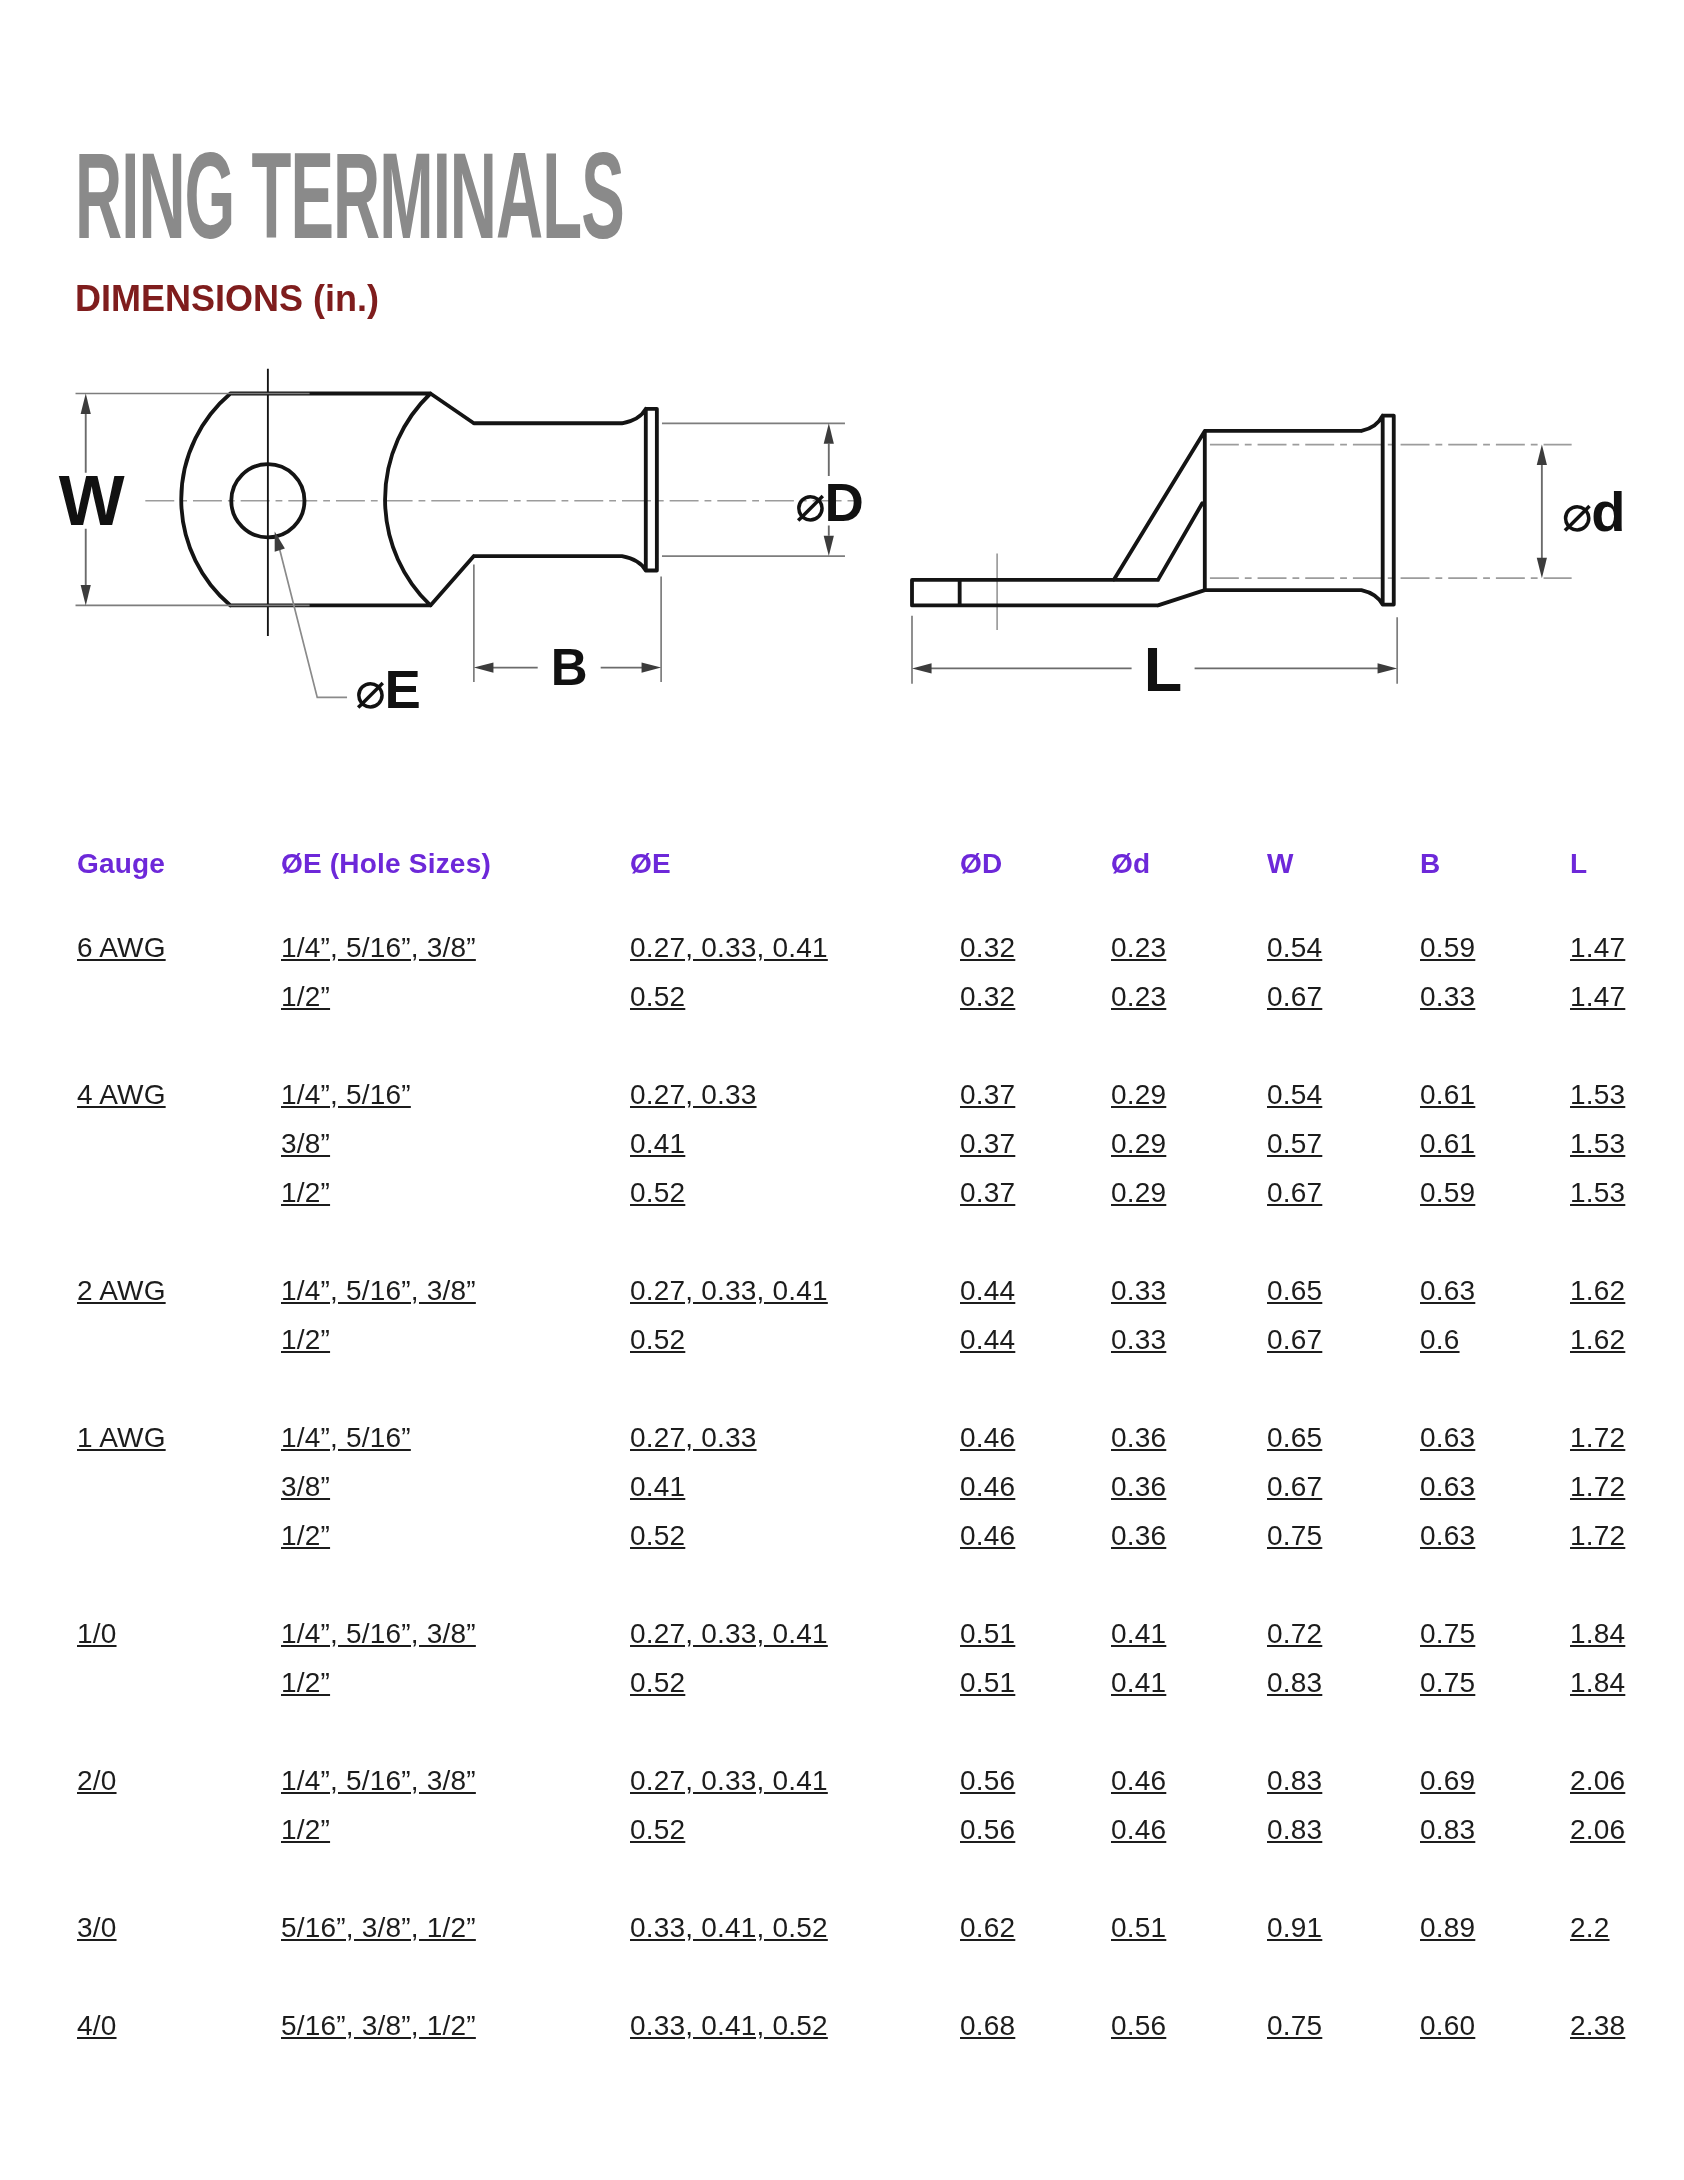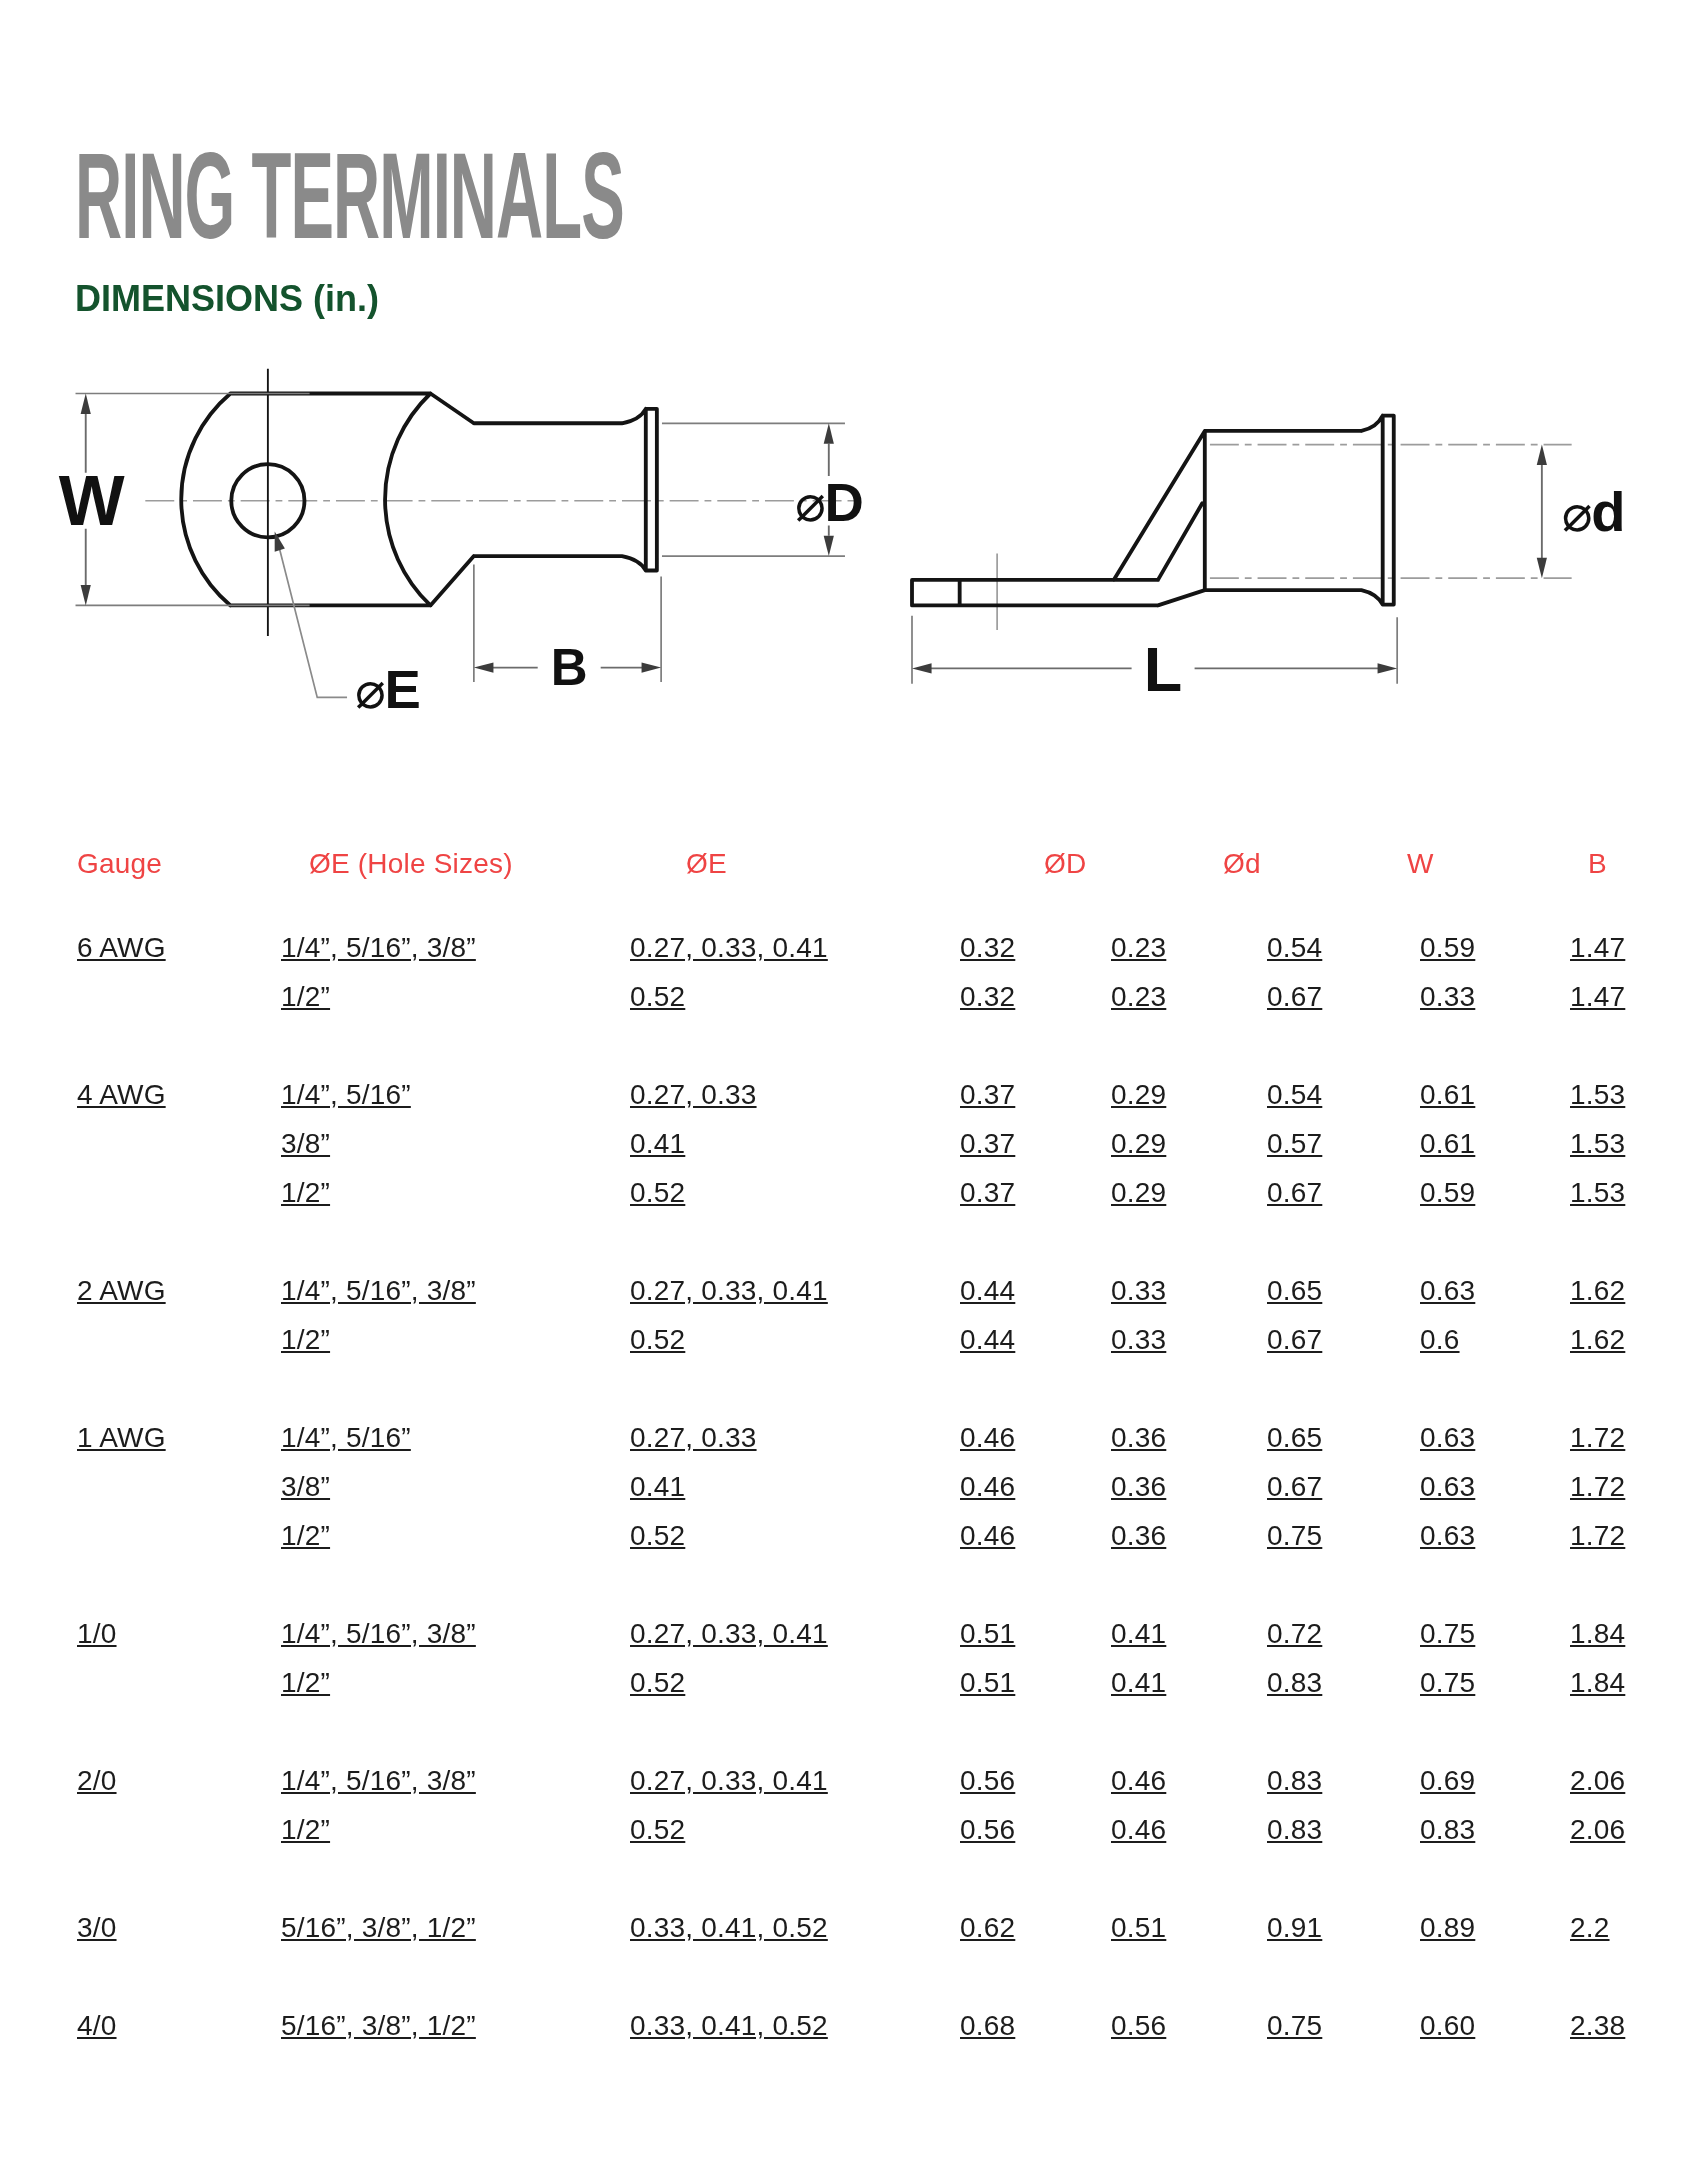--- a/index.html
+++ b/index.html
@@ -8,42 +8,42 @@
     font-family:"Liberation Sans","DejaVu Sans",sans-serif; color:#1c1c1c;
   }
   .page-title {
     position:absolute; left:75px; top:134px; margin:0;
     font-size:123px; line-height:1; font-weight:700; letter-spacing:-1.7px;
     color:#8a8a8a; white-space:nowrap;
     transform:scaleX(0.53); transform-origin:0 0;
   }
   .page-subtitle {
     position:absolute; left:75px; top:281px; margin:0;
-    font-size:36px; line-height:1; font-weight:700; color:#14532d; white-space:nowrap;
+    font-size:36px; line-height:1; font-weight:700; color:#7f1d1d; white-space:nowrap;
   }
   svg.diag { position:absolute; overflow:visible; }
   svg.diag text {
     font-family:"Liberation Sans","DejaVu Sans",sans-serif; fill:#111111; font-weight:700;
   }
   svg.diag .phi { font-weight:400; font-style:italic; }
   .part { stroke:#141414; stroke-width:4.5; fill:none; stroke-linejoin:round; stroke-linecap:round; }
   .dimline { stroke:#6b6b6b; stroke-width:2.2; fill:none; }
   .extline { stroke:#7d7d7d; stroke-width:2; fill:none; }
   .cline { stroke:#9c9c9c; stroke-width:2; fill:none; }
   .cline-dash { stroke:#9c9c9c; stroke-width:2; fill:none; stroke-dasharray:34 7 8 7; }
   .leader { stroke:#8a8a8a; stroke-width:2; fill:none; }
   .arrow { fill:#3c3c3c; stroke:none; }
 
   .dim-table { position:absolute; left:77px; top:848px; width:1593px; }
   .trow {
     display:grid;
     grid-template-columns:204px 349px 330px 151px 156px 153px 150px 1fr;
     align-items:center; height:49px; font-size:28px; letter-spacing:0.2px;
   }
-  .thead { height:32px; font-weight:400; color:#ef4444;gap:28px; }
+  .thead { height:32px; font-weight:700; color:#6d28d9; }
   .tbody { margin-top:43px;text-decoration:underline; }
   .tbody .group + .group { margin-top:49px; }
   .cell { white-space:nowrap; }
 </style>
 </head>
 <body>
 
 <div>
 
   <h1 class="page-title">RING TERMINALS</h1>

